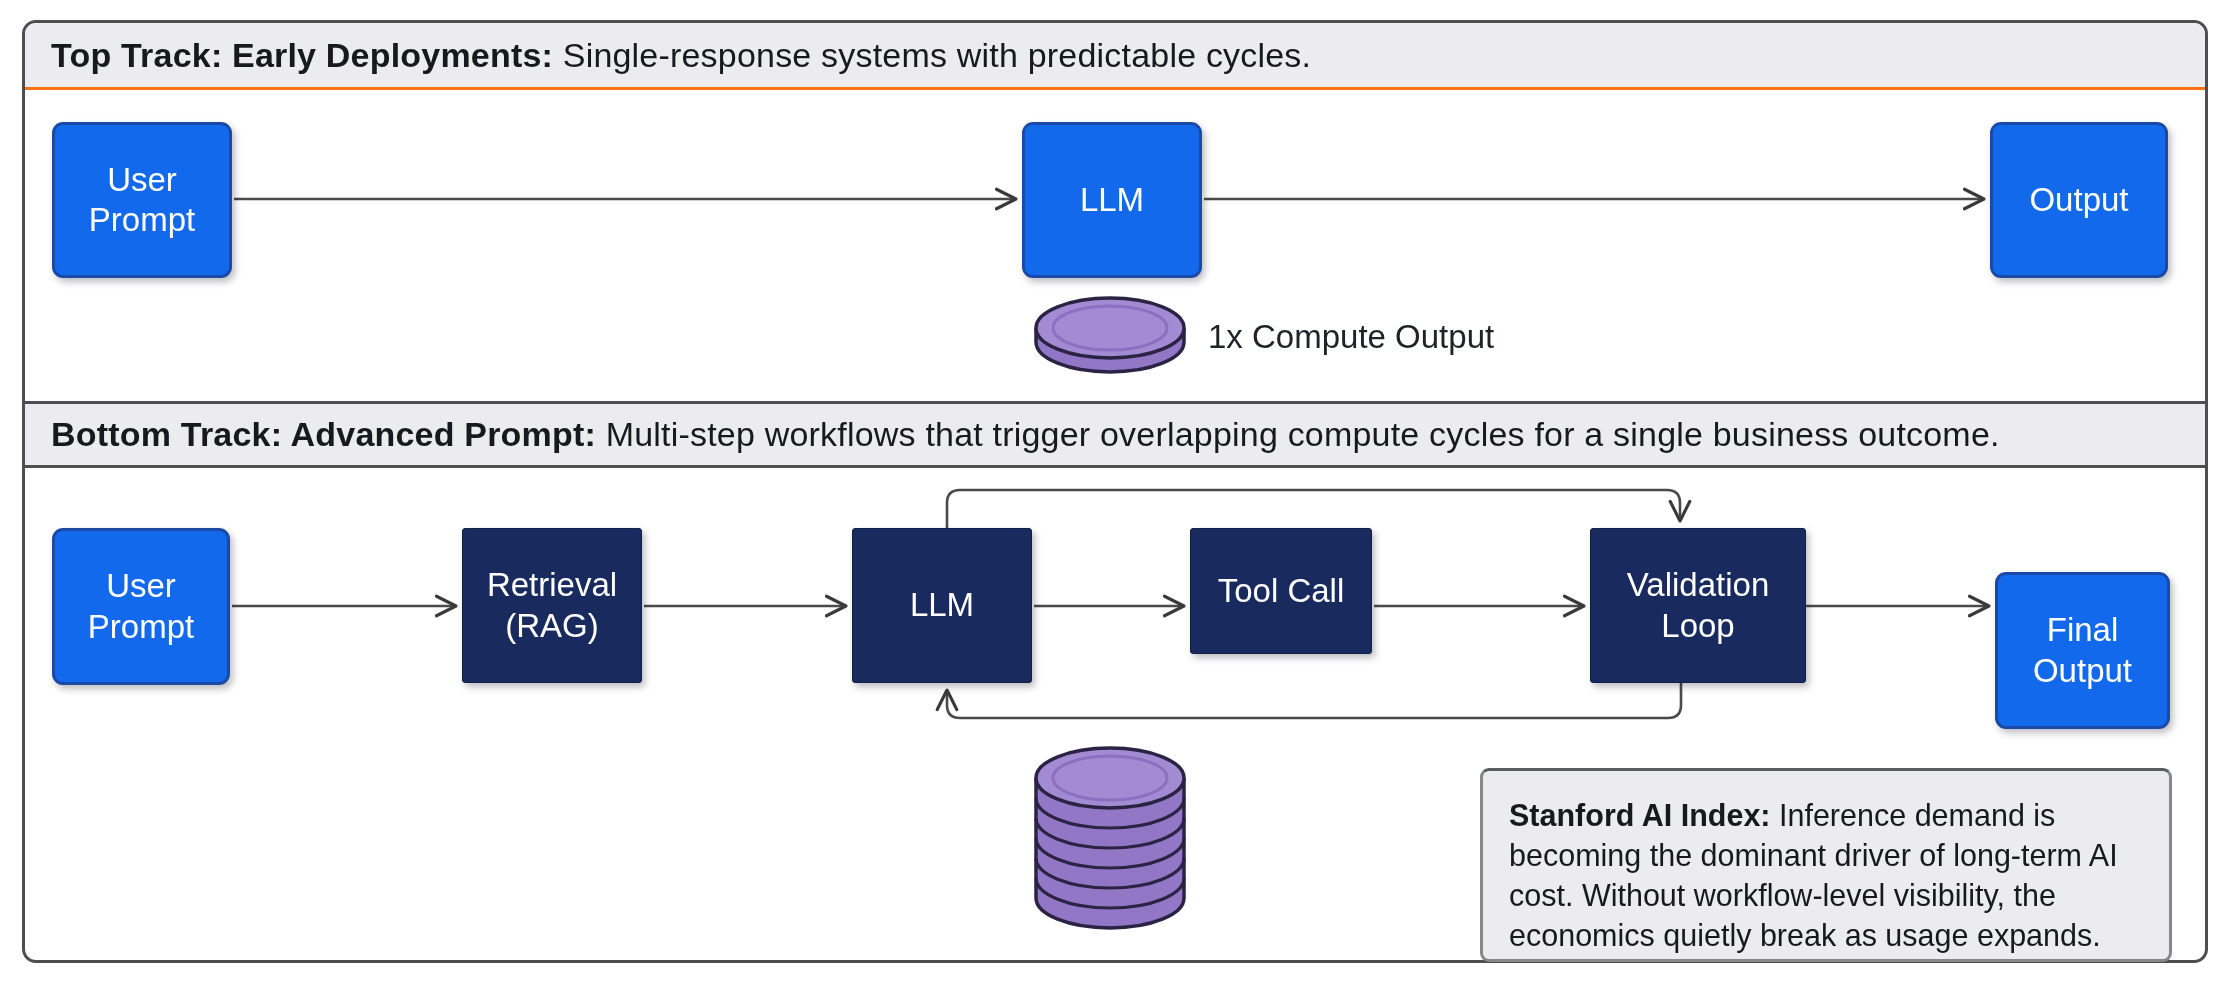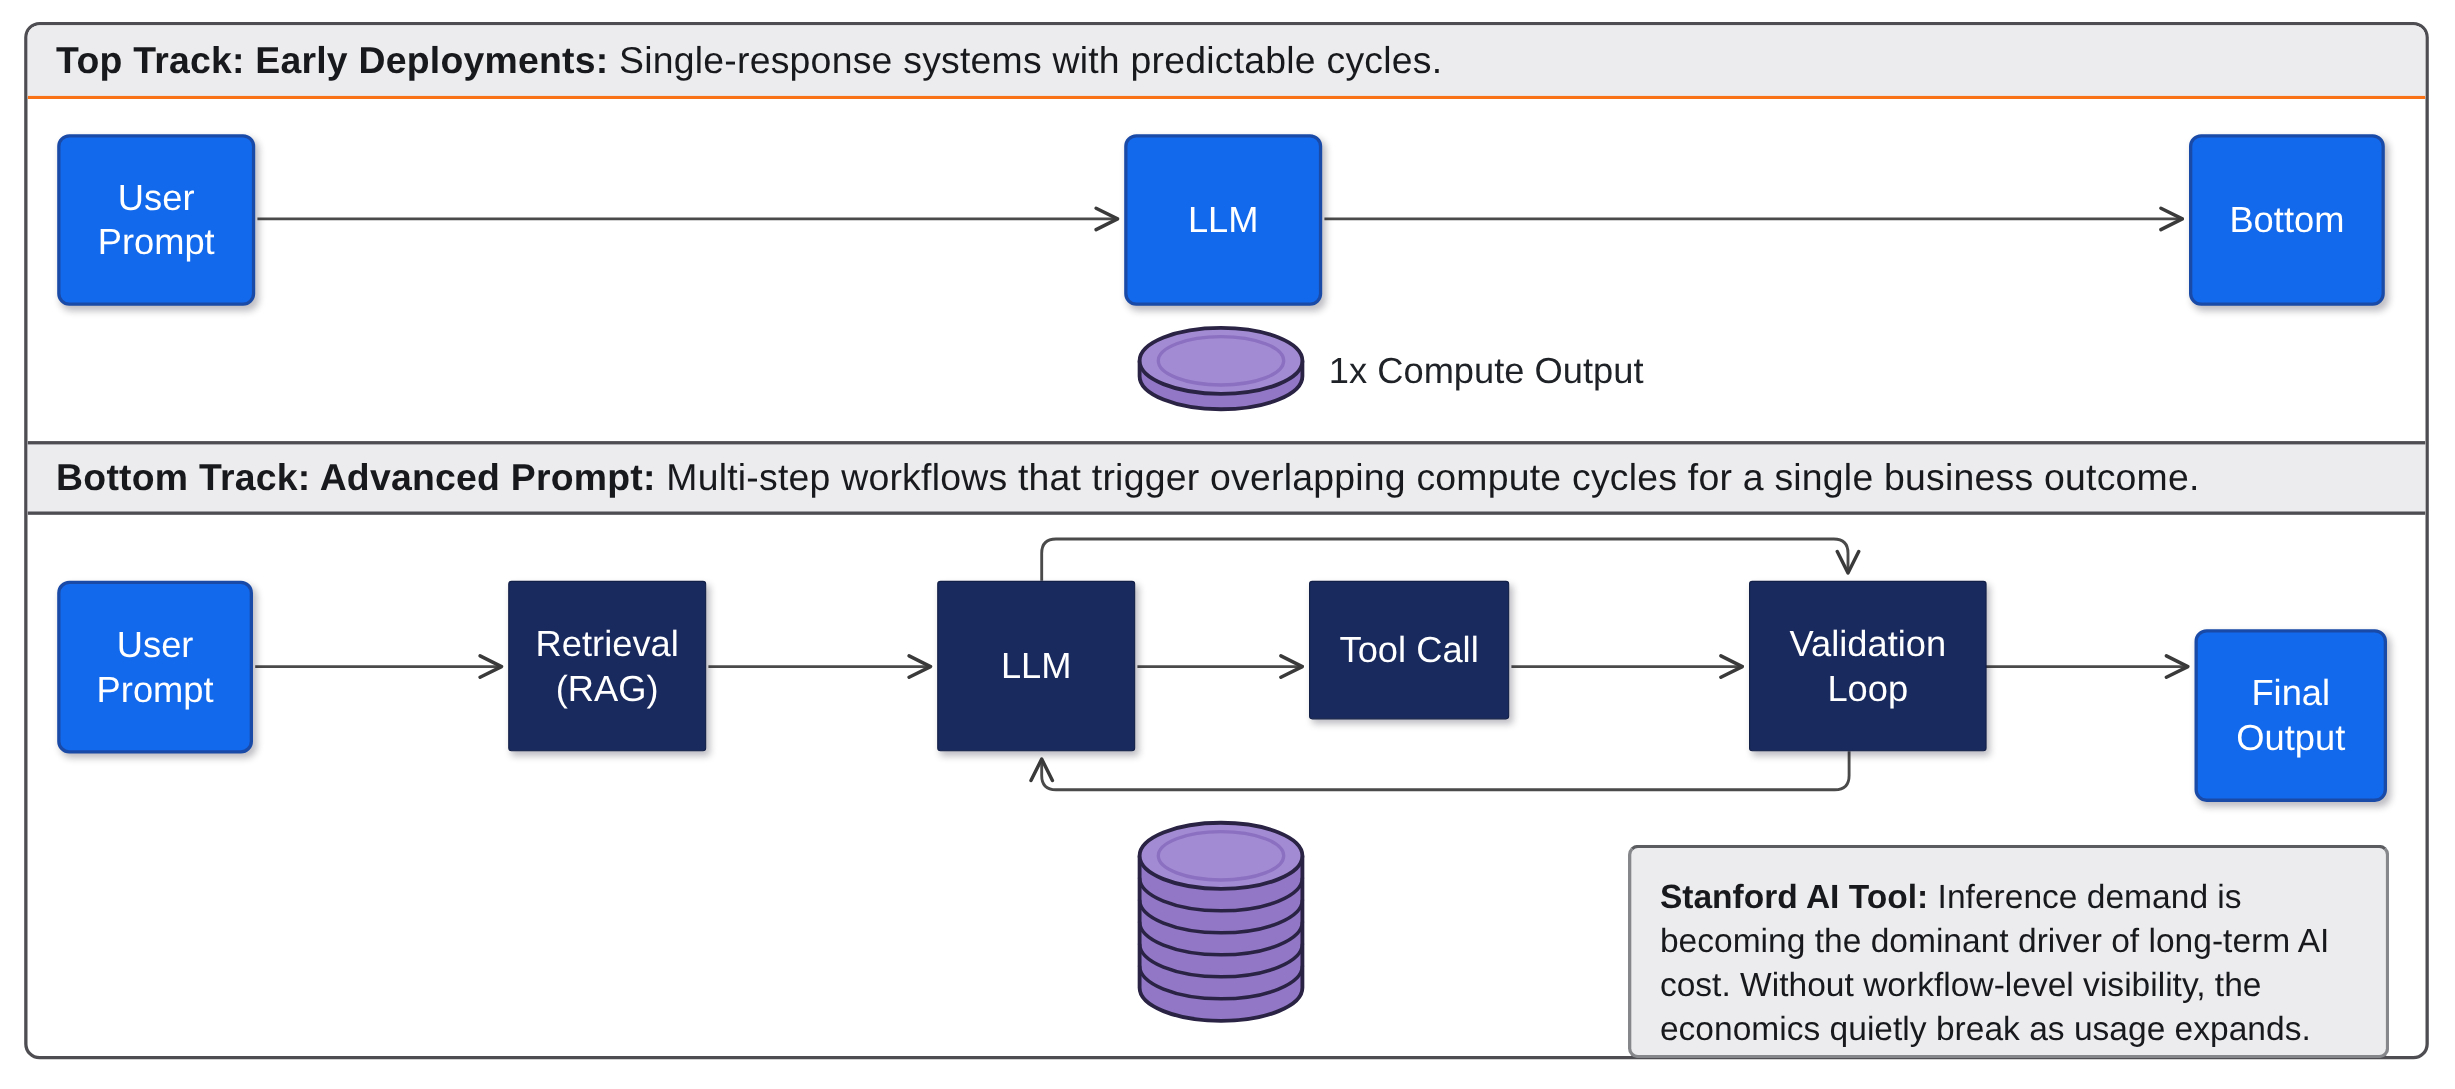--- a/index.html
+++ b/index.html
@@ -96,21 +96,21 @@
     </g>
   </svg>
 
   <div class="node blue n-up1">
       <span>User Prompt</span>
     </div>
   <div class="node blue n-llm1">
       <span>LLM</span>
     </div>
   <div class="node blue n-out1">
-      <span>Bottom</span>
+      <span>Output</span>
     </div>
 
   <svg class="coin coin1" viewBox="0 0 160 84" xmlns="http://www.w3.org/2000/svg">
     <path d="M 6 36 L 6 50 A 74 30 0 0 0 154 50 L 154 36" fill="#9177c6" stroke="#2a2344" stroke-width="3.5"></path>
     <ellipse cx="80" cy="36" rx="74" ry="30" fill="#a38bd3" stroke="#2a2344" stroke-width="3.5"></ellipse>
     <ellipse cx="80" cy="36" rx="57" ry="22" fill="none" stroke="#8b6fc0" stroke-width="3"></ellipse>
   </svg>
   <div class="coin-label">1x Compute Output</div>
 
   <div class="node blue n-up2">
@@ -137,16 +137,16 @@
     <path d="M 6 58 A 74 30 0 0 0 154 58" fill="none" stroke="#2a2344" stroke-width="3.2"></path>
     <path d="M 6 78 A 74 30 0 0 0 154 78" fill="none" stroke="#2a2344" stroke-width="3.2"></path>
     <path d="M 6 98 A 74 30 0 0 0 154 98" fill="none" stroke="#2a2344" stroke-width="3.2"></path>
     <path d="M 6 118 A 74 30 0 0 0 154 118" fill="none" stroke="#2a2344" stroke-width="3.2"></path>
     <path d="M 6 138 A 74 30 0 0 0 154 138" fill="none" stroke="#2a2344" stroke-width="3.2"></path>
     <ellipse cx="80" cy="38" rx="74" ry="30" fill="#a38bd3" stroke="#2a2344" stroke-width="3.5"></ellipse>
     <ellipse cx="80" cy="38" rx="57" ry="22" fill="none" stroke="#8b6fc0" stroke-width="3"></ellipse>
   </svg>
 
   <div class="callout">
-    <span class="bold">Stanford AI Tool:</span><span class="rest"> Inference demand is becoming the dominant driver of long-term AI cost. Without workflow-level visibility, the economics quietly break as usage expands.</span>
+    <span class="bold">Stanford AI Index:</span><span class="rest"> Inference demand is becoming the dominant driver of long-term AI cost. Without workflow-level visibility, the economics quietly break as usage expands.</span>
   </div>
 
 </div>
 
 </body></html>

